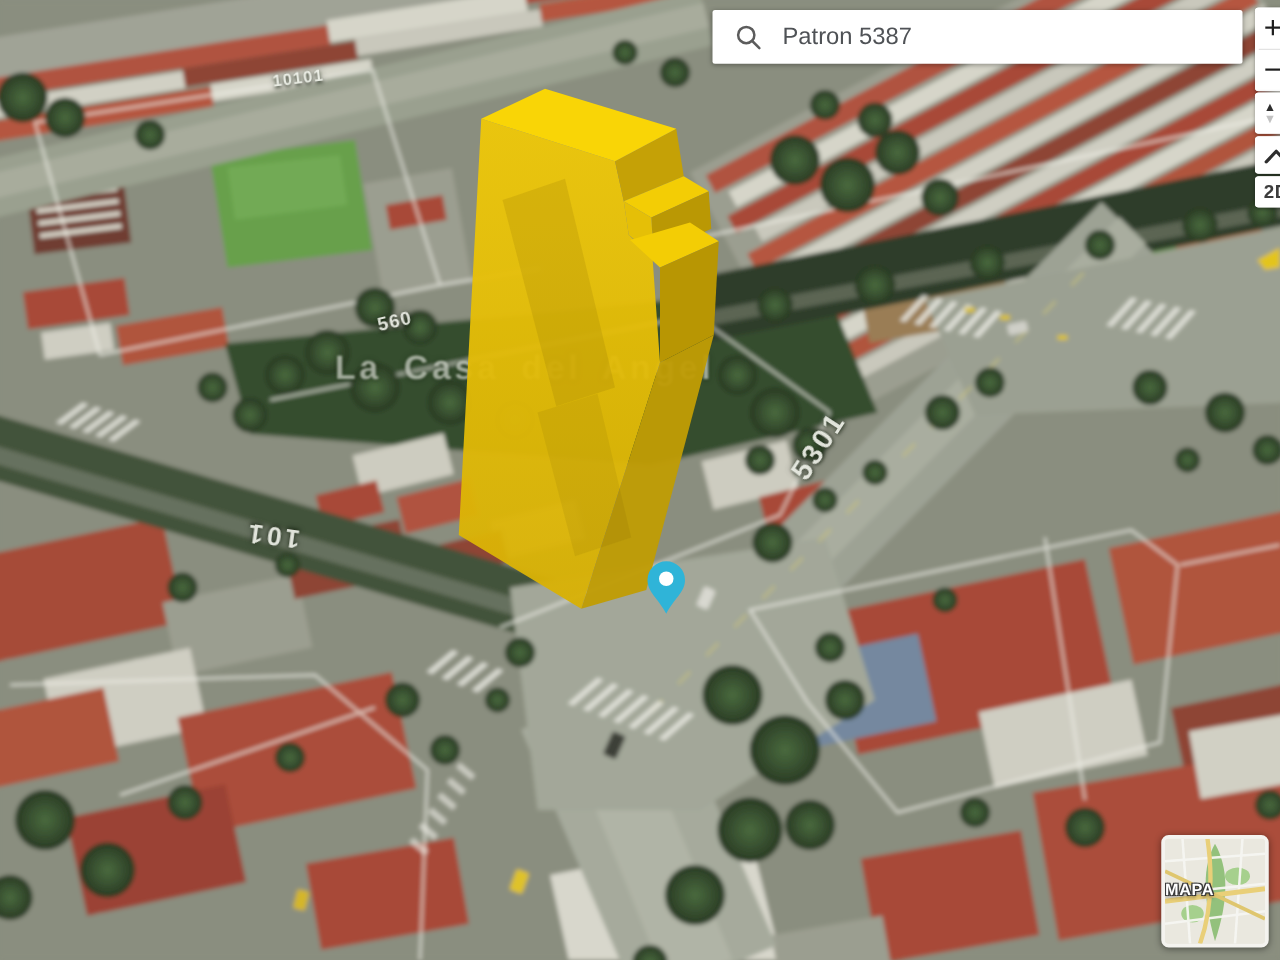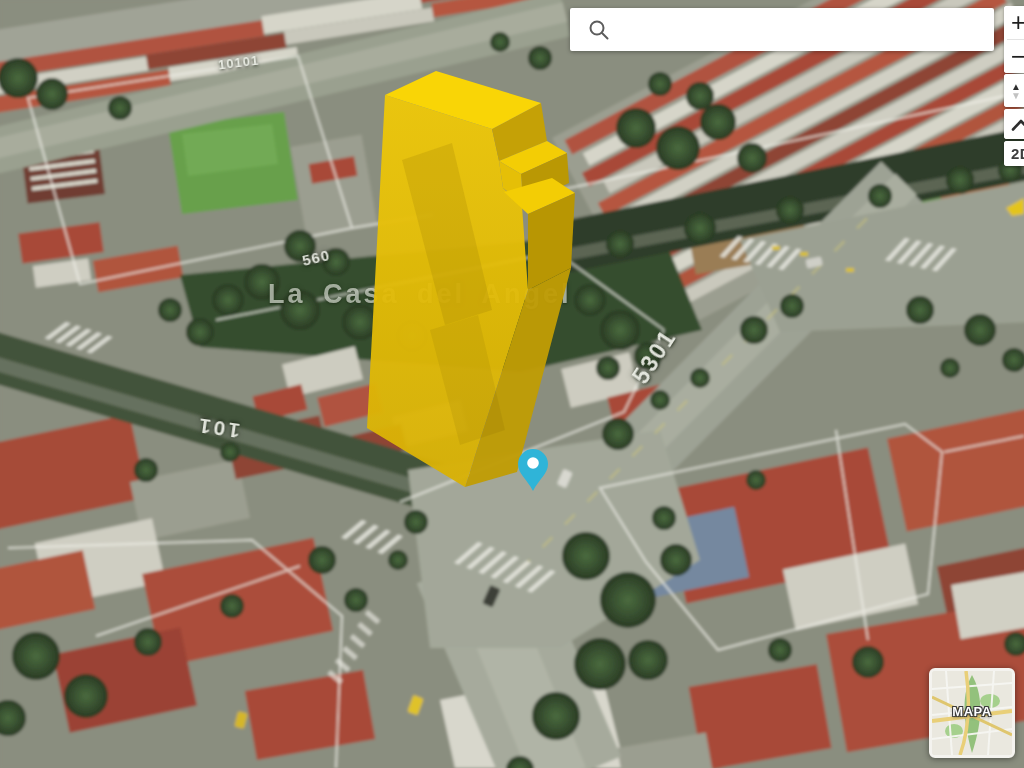--- a/index.html
+++ b/index.html
@@ -41,21 +41,21 @@
   .tri-up{font-size:10px;color:#2e2e2e;}
   .tri-dn{font-size:10px;color:#c2c2c2;}
   #card-rot{top:109px;}
   #card-rot .tbtn{height:30px;}
   #card-2d{top:141px;}
   #card-2d .tbtn{height:25px;font-size:15px;font-weight:700;color:#3d3d3d;letter-spacing:.5px;}
   
   .minimap{position:absolute;z-index:10;left:929px;top:668px;width:80px;height:84px;
     border:3px solid #f4f3ef;border-radius:6px;box-shadow:0 1px 6px rgba(0,0,0,.45);
     overflow:hidden;cursor:pointer;background:#eae8df;}
-  .minimap .mlabel{position:absolute;left:0;right:0;top:33px;text-align:center;
+  .minimap .mlabel{position:absolute;left:0;right:0;top:33px;text-align:left;
     color:#fff;font-size:13px;font-weight:800;letter-spacing:.5px;
     text-shadow:-1px -1px 0 #3a3a3a,1px -1px 0 #3a3a3a,-1px 1px 0 #3a3a3a,1px 1px 0 #3a3a3a,0 2px 3px rgba(0,0,0,.5);}
 </style>
 </head>
 <body>
 
 <div class="stage">
 
   <svg id="map-svg" class="layer" width="1024" height="768" viewBox="0 0 1024 768">
     <defs>
@@ -330,20 +330,21 @@
       <path d="M533,491 C527,479 518,474 518,464 a15,15 0 1 1 30,0 c0,10 -9,15 -15,27 Z" fill="#2fb4d8"></path>
       <circle cx="533" cy="463" r="5.8" fill="#ffffff"></circle>
     </g>
   </svg>
 
   <div class="searchbar">
     <svg width="22" height="22" viewBox="0 0 22 22">
       <circle cx="9" cy="9" r="6.5" stroke="#5c5c5c" stroke-width="2" fill="none"></circle>
       <line x1="14" y1="14" x2="19.5" y2="19.5" stroke="#5c5c5c" stroke-width="2" stroke-linecap="round"></line>
     </svg>
+    <input type="text" value="Patron 5387" style="">
   </div>
 
   <div class="tcard" id="card-zoom">
     <button class="tbtn">+</button>
     <div class="sep"></div>
     <button class="tbtn">−</button>
   </div>
   <div class="tcard" id="card-tilt">
     <button class="tbtn">
       <span class="tri-up">▲</span>

